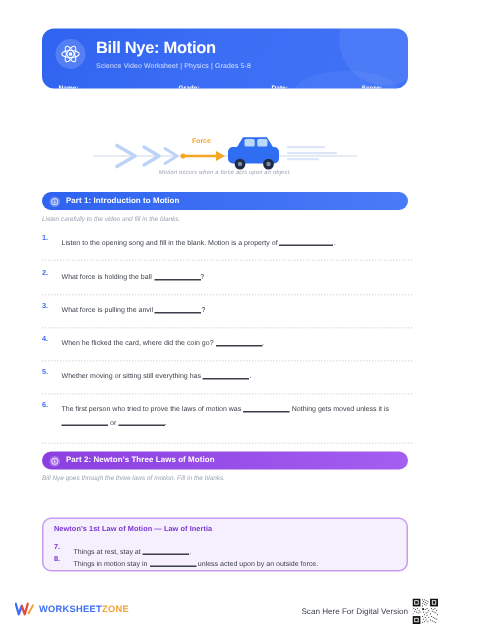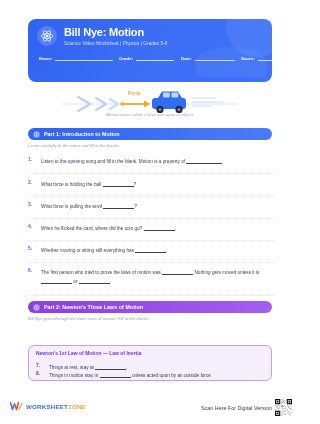--- a/index.html
+++ b/index.html
@@ -7,21 +7,21 @@
     width: 300px; height: 424px;
     background: #ffffff;
     font-family: "Liberation Sans", sans-serif;
     overflow: hidden;
   }
   .page { position: relative; width: 300px; height: 424px; background:#fff; }
 
   
   .header-card {
     position: absolute; left: 28px; top: 19px;
-    width: 244px; height: 63px;
+    width: 244px; height: 40px;
     background: linear-gradient(120deg,#2f63f0 0%,#3c6ef5 48%,#3f72f7 100%);
     border-radius: 8px;
     overflow: hidden;
   }
   .header-blob {
     position: absolute; right: -16px; top: -24px;
     width: 62px; height: 62px; border-radius: 50%;
     background: rgba(255,255,255,0.07);
   }
   .header-blob2 {

